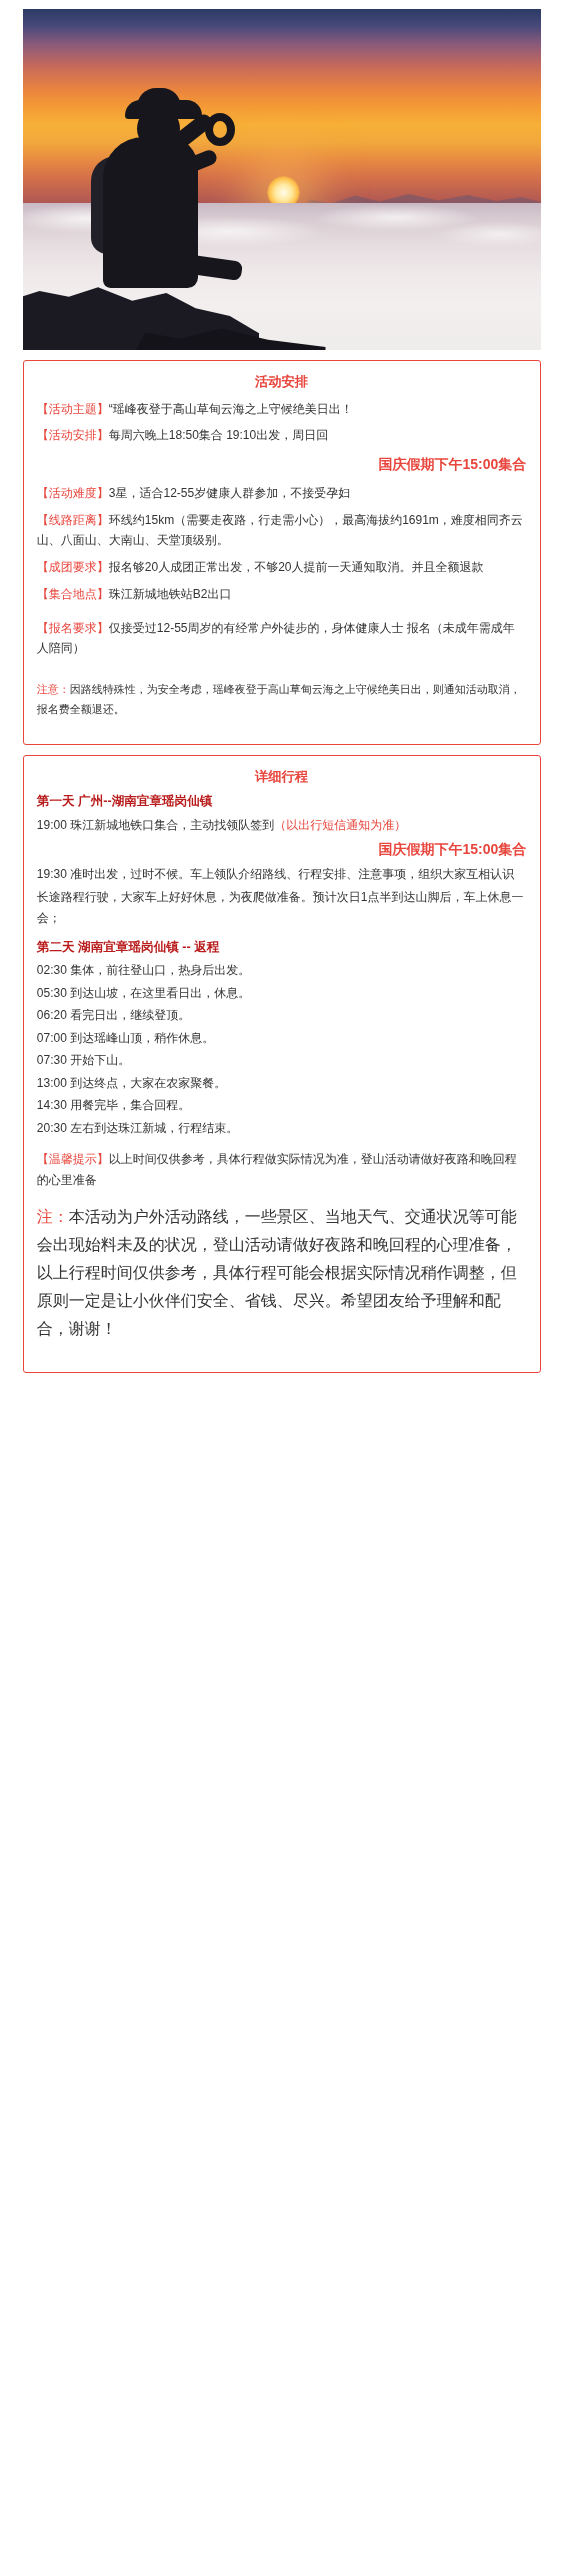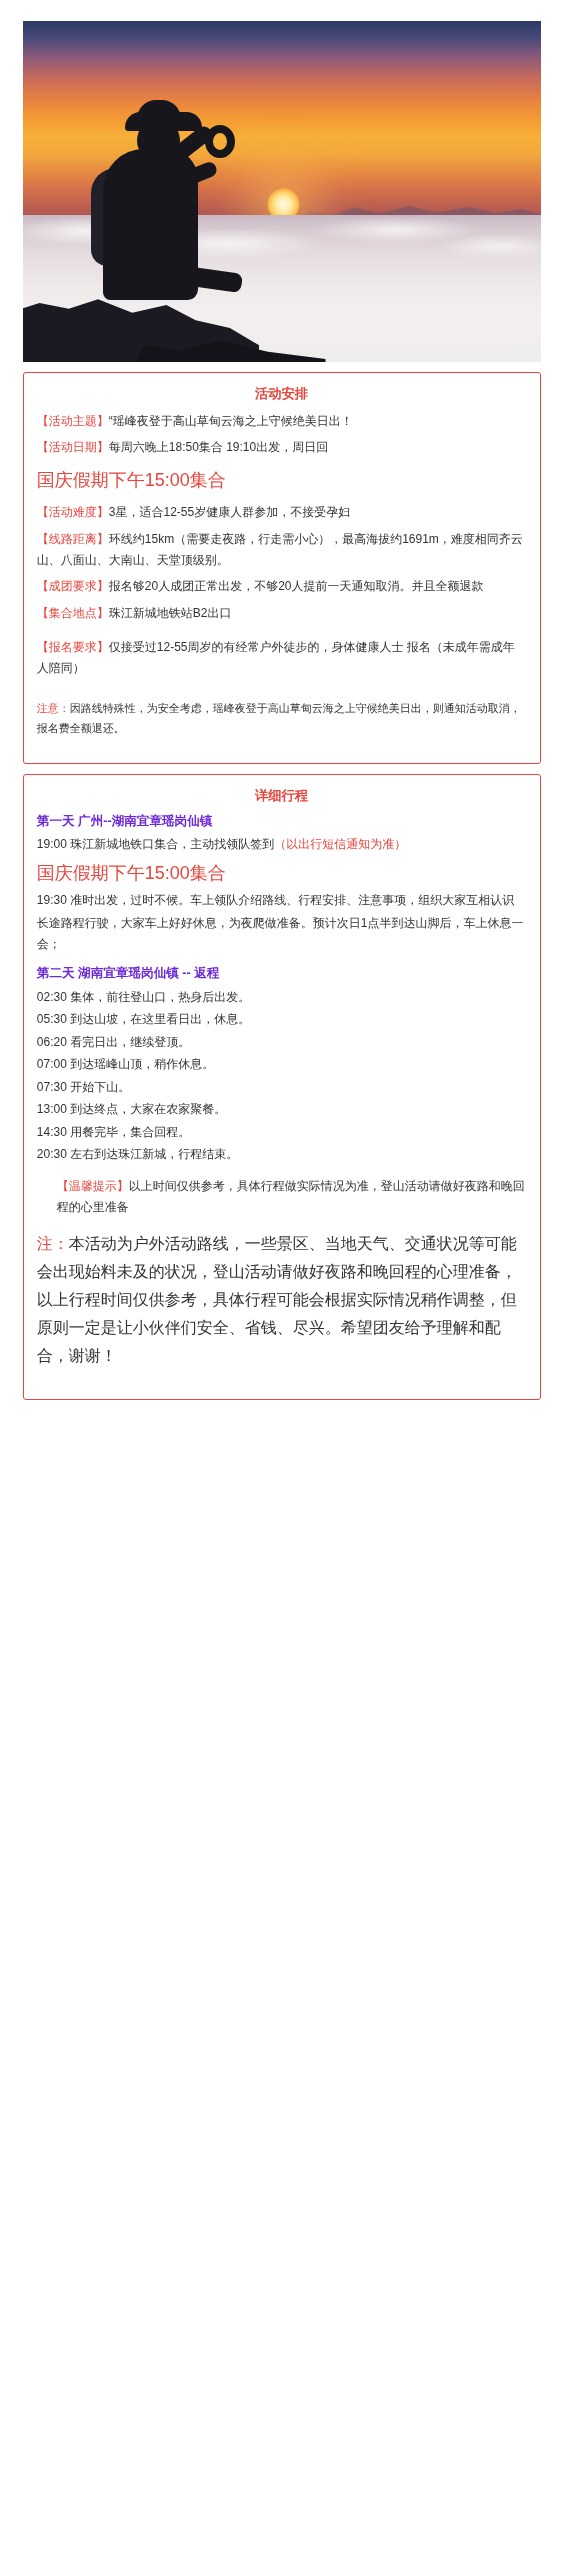--- a/index.html
+++ b/index.html
@@ -10,21 +10,21 @@
   }
   body {
     width: 563px;
     font-family: "Liberation Sans", sans-serif;
     color: #333;
   }
   .page {
     width: 563px;
     margin: 0 auto;
     background: #fff;
-    padding: 12px 0 15px 0;
+    padding: 0 0 15px 0;
   }
 
   
   .hero {
     position: relative;
     width: 518px;
     height: 341px;
     margin: 9px auto 0 auto;
     overflow: hidden;
     background: #0a0a14;
@@ -228,53 +228,53 @@
     word-break: break-all;
   }
   .line:last-child { margin-bottom: 0; }
   .tag {
     color: #e8453c;
     font-weight: normal;
   }
   .big-red {
     display: block;
     color: #e8453c;
-    font-weight: normal;
-    font-size: 18px;
+    font-weight: bold;
+    font-size: 14px;
     line-height: 1.8;
+    text-align: right;
   }
   .note {
     font-size: 11px;
     line-height: 1.8;
     color: #333;
     margin-top: 7.4px;
   }
   .gap { height: 7.4px; }
 
   
   .day-head {
-    color: #6d28d9;
+    color: #b91c1c;
     font-weight: bold;
     font-size: 12.6px;
     margin: 10.4px 0 4.4px 0;
   }
   .day-head.first { margin-top: 1.5px; }
   .sched {
     font-size: 12px;
     line-height: 1.75;
     color: #333;
     margin: 0 0 1.5px 0;
   }
   .paren-red { color: #e8453c; }
   .tip {
     font-size: 12px;
     line-height: 1.75;
     margin-top: 10.4px;
     color: #333;
-    margin-left: 20px;
   }
   .footer-note {
     font-size: 16px;
     line-height: 1.75;
     margin-top: 10.4px;
     color: #333;
   }
 </style>
 </head>
 <body>
@@ -302,21 +302,21 @@
   </div>
 
   <div class="card">
     <div class="card-title">活动安排</div>
 
     <p class="line">
       <span class="tag">【活动主题】</span><span>“瑶峰夜登于高山草甸云海之上守候绝美日出！</span>
     </p>
 
     <p class="line">
-      <span class="tag">【活动日期】</span><span>每周六晚上18:50集合 19:10出发，周日回</span>
+      <span class="tag">【活动安排】</span><span>每周六晚上18:50集合 19:10出发，周日回</span>
     </p>
 
     <p class="line">
       <span class="big-red">国庆假期下午15:00集合</span>
     </p>
 
     <p class="line">
       <span class="tag">【活动难度】</span><span>3星，适合12-55岁健康人群参加，不接受孕妇</span>
     </p>
 

